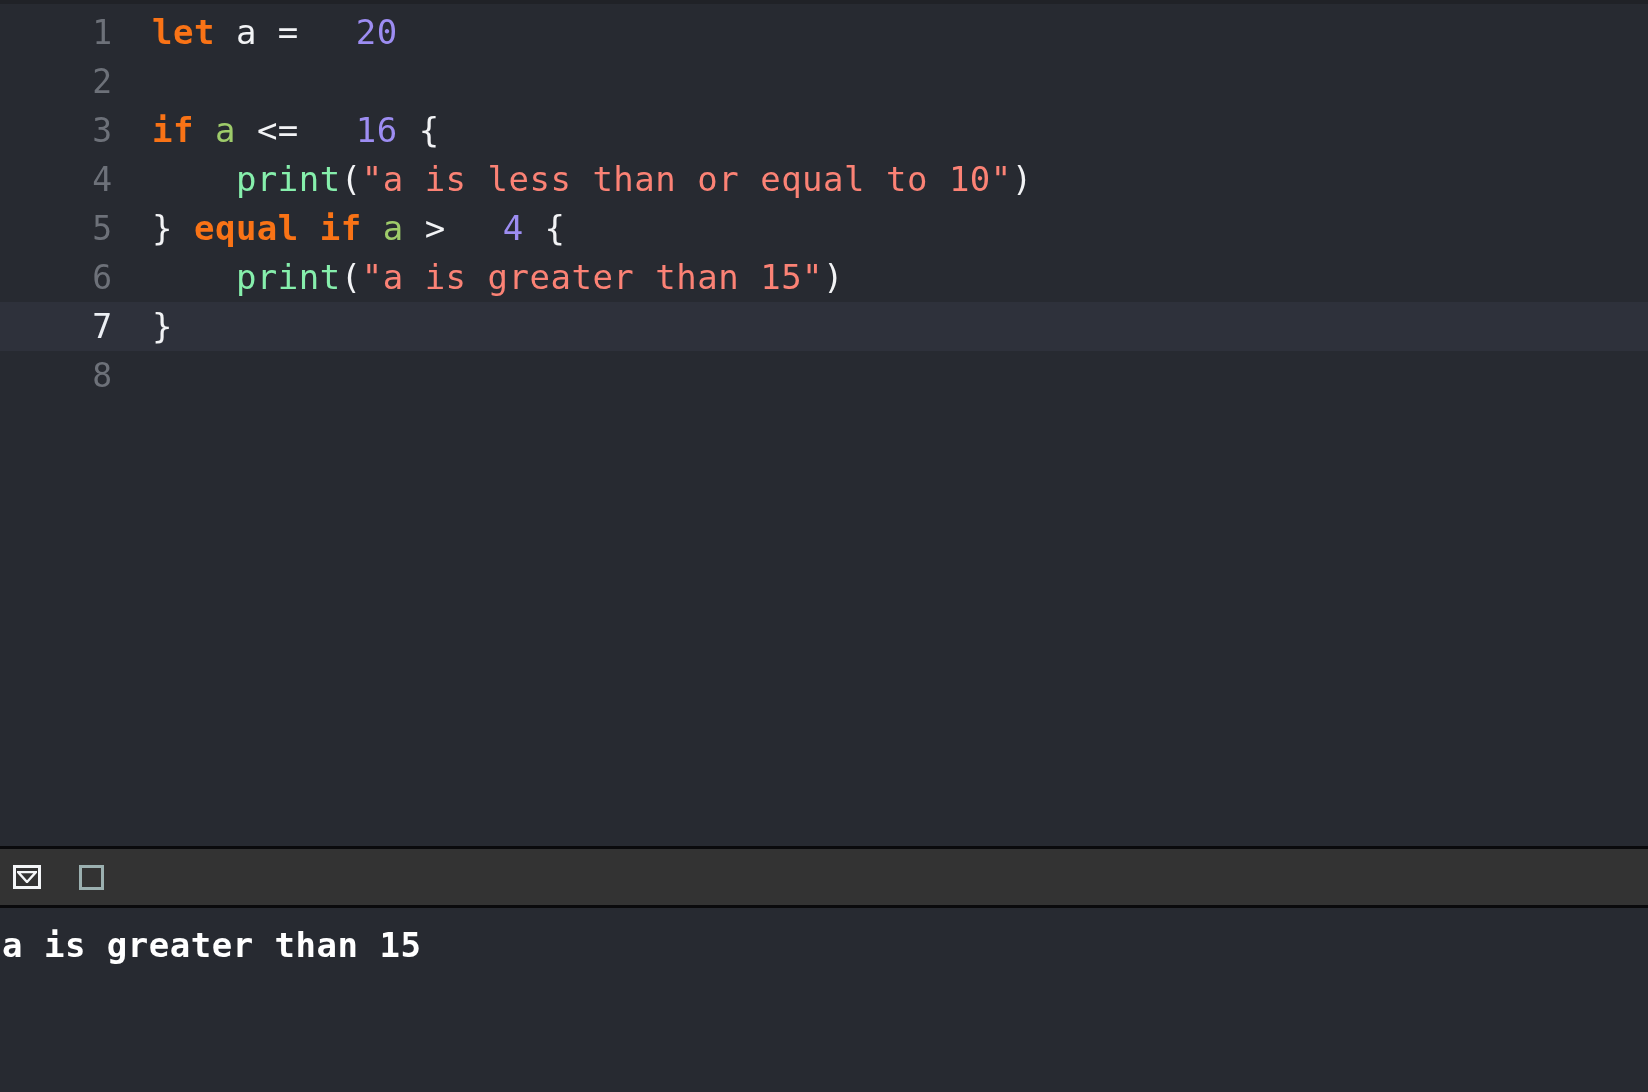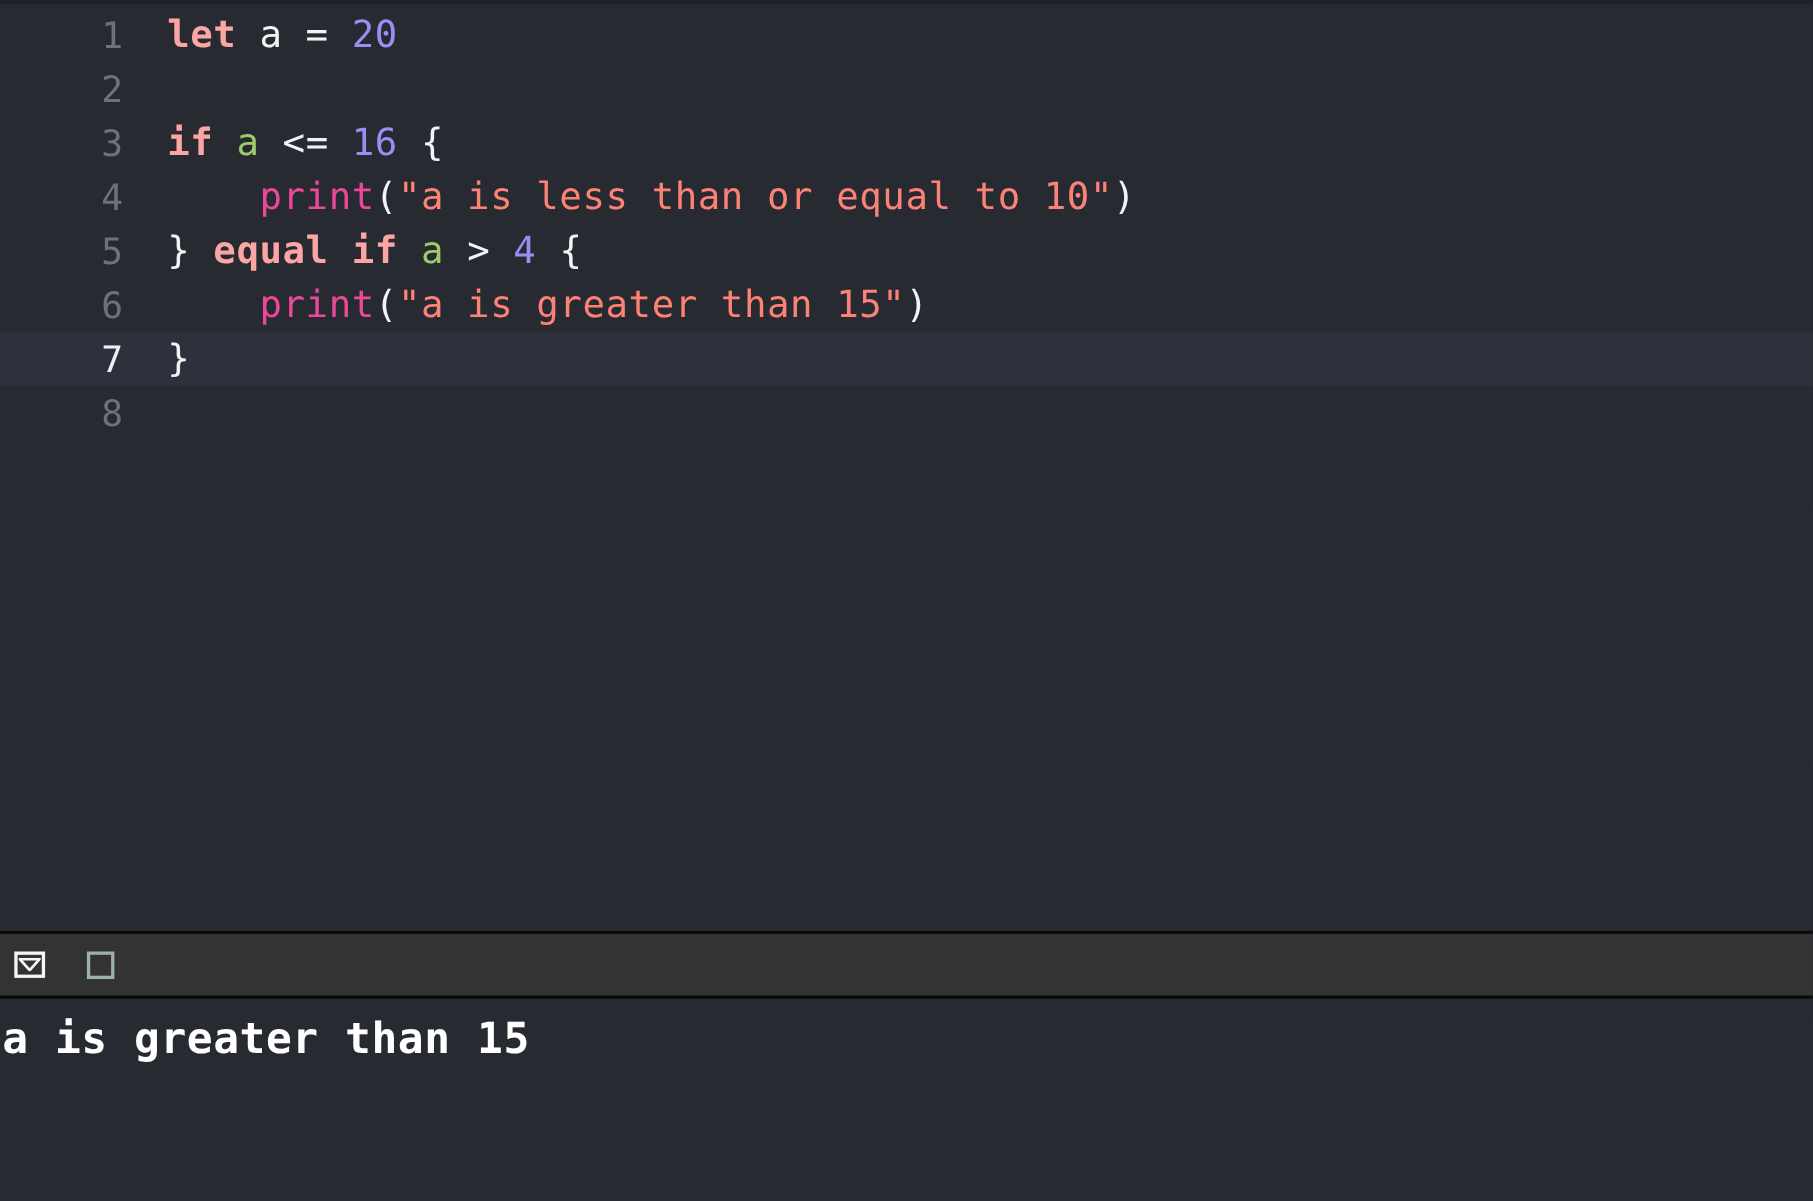--- a/index.html
+++ b/index.html
@@ -67,24 +67,24 @@
   }
 
   .code {
     padding-left: 40px;
     color: #f2f3f5;
     font-size: 34px;
     letter-spacing: 0.5px;
   }
 
   
-  .t-kw   { color: #fca5a5; font-weight: bold; text-align: right; }
-  .t-num  { color: #9d8df2; }
+  .t-kw   { color: #f97316; font-weight: bold; text-align: right; }
+  .t-num  { color: #9d8df2; margin-left: 36px; }
   .t-var  { color: #9ecb6a; }
-  .t-fn   { color: #ec4899; text-align: center; }
+  .t-fn   { color: #86efac; text-align: center; }
   .t-str  { color: #fb8275; }
   .t-pl   { color: #f2f3f5; }
 
   
   .toolbar {
     flex: 0 0 auto;
     height: 56px;
     background: #333333;
     border-top: 3px solid #0a0a0c;
     border-bottom: 3px solid #0a0a0c;
@@ -119,21 +119,21 @@
   .console {
     flex: 0 0 auto;
     height: 172px;
     background: #272a31;
     padding: 12px 0 0 0;
     overflow: hidden;
   }
   .console-line {
     color: #ffffff;
     font-weight: bold;
-    font-size: 39px;
+    font-size: 34px;
     line-height: 50px;
     white-space: pre;
     padding-left: 2px;
     letter-spacing: 0.5px;
     font-family: "DejaVu Sans Mono", "Liberation Mono", monospace;
   }
 </style>
 </head>
 <body>
 

